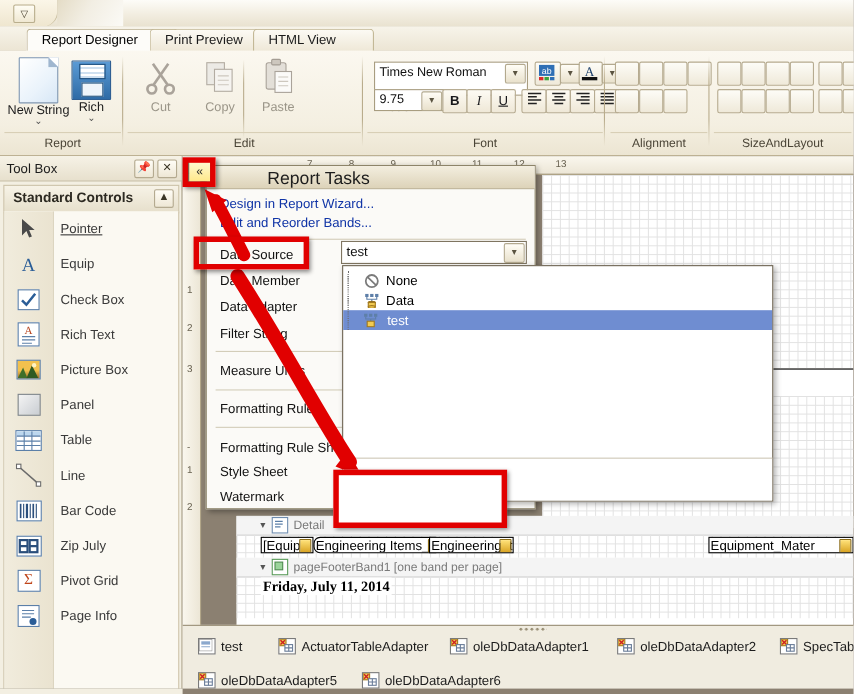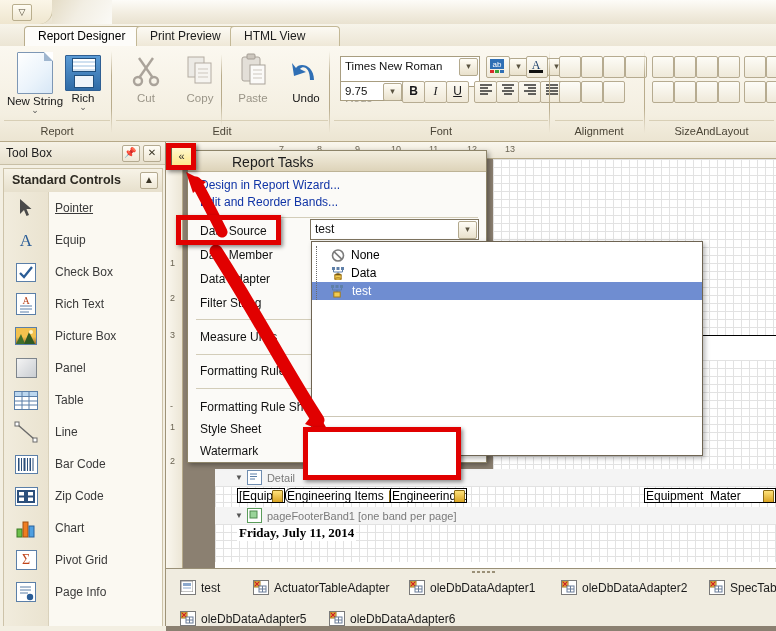--- a/index.html
+++ b/index.html
@@ -129,21 +129,21 @@
     font-size:12px;line-height:14px;color:#000;white-space:nowrap;overflow:hidden;
     font-family:"Liberation Sans",sans-serif;padding-left:1px;box-sizing:border-box;}
   .fldbox .pin{position:absolute;right:1px;top:1px;width:9px;height:11px;
     background:linear-gradient(to bottom,#ffe27a,#d9a423);border:1px solid #8a6a14;border-radius:1px;}
 
   
   #tasks{position:absolute;left:187px;top:150px;width:298px;height:311px;
     background:#fbfaf7;border:1px solid #8d8469;box-shadow:2px 2px 5px rgba(0,0,0,.35);}
   #tasksHdr{position:absolute;left:0;top:0;right:0;height:20px;
     background:linear-gradient(to bottom,#f3eedf,#ddd3b9);border-bottom:1px solid #bdb396;}
-  #tasksHdr .t{position:absolute;left:8px;top:3px;font-size:14px;color:#1d1d1d;padding-left:36px;}
+  #tasksHdr .t{position:absolute;left:19px;top:3px;font-size:16px;color:#1d1d1d;padding-left:36px;}
   .tlink{position:absolute;left:12px;font-size:12px;color:#1034a6;white-space:nowrap;}
   .trow{position:absolute;left:12px;font-size:12px;color:#111;white-space:nowrap;}
   .tsep{position:absolute;left:8px;right:8px;height:1px;background:#d3cdb9;}
 
   #dsCombo{position:absolute;left:310px;top:219px;width:167px;height:19px;
     border:1px solid #7f7561;background:#fff;}
   #dsCombo .v{position:absolute;left:4px;top:2px;font-size:12px;color:#111;}
   #dsDrop{position:absolute;left:311px;top:241px;width:390px;height:213px;
     background:#fff;border:1px solid #6e6452;box-shadow:2px 2px 5px rgba(0,0,0,.3);}
   .dsrow{position:absolute;left:4px;height:18px;display:flex;align-items:center;font-size:12px;}
@@ -243,28 +243,20 @@
           <g stroke="#cdc7be">
               <line x1="17" y1="18" x2="26" y2="18"></line>
               <line x1="17" y1="22" x2="26" y2="22"></line>
               <line x1="17" y1="26" x2="26" y2="26"></line>
             </g>
         </svg>
       </div>
       <span>Paste</span>
     </div>
     <div class="gsep" style="right:108px;top:6px;height:72px;"></div>
-    <div class="smbtn on" style="left:166px;top:4px;">
-      <div class="smico">
-        <svg width="34" height="38" viewBox="0 0 34 38">
-          <path d="M25 28 C25 12 10 10 7 16 L3 11 L5 24 L17 20 L11 17 C14 13 21 15 21 28 Z" fill="#2f6fb5"></path>
-        </svg>
-      </div>
-      <span>Undo</span>
-    </div>
     <div class="smbtn" style="left:219px;top:4px;">
       <div class="smico">
         <svg width="34" height="38" viewBox="0 0 34 38">
           <path d="M9 28 C9 12 24 10 27 16 L31 11 L29 24 L17 20 L23 17 C20 13 13 15 13 28 Z" fill="#b5b0a8"></path>
         </svg>
       </div>
       <span>Redo</span>
     </div>
     <div class="gbar"></div>
     <div class="glabel">Edit</div>
@@ -507,33 +499,23 @@
       <div class="ic">
         <div class="ibox" style="width:23px;height:19px;">
           <svg width="21" height="17" viewBox="0 0 21 17">
             <rect x="2" y="3" width="7" height="11" fill="none" stroke="#2b4f7c" stroke-width="2"></rect>
             <rect x="11" y="3" width="7" height="11" fill="none" stroke="#2b4f7c" stroke-width="2"></rect>
             <line x1="2" y1="8.5" x2="9" y2="8.5" stroke="#2b4f7c" stroke-width="2"></line>
             <line x1="11" y1="8.5" x2="18" y2="8.5" stroke="#2b4f7c" stroke-width="2"></line>
           </svg>
         </div>
       </div>
-      <div class="nm">Zip Code</div>
-    </div>
-
-    <div class="tbitem">
-      <div class="ic">
-        <svg width="24" height="22" viewBox="0 0 24 22">
-          <rect x="3" y="12" width="5" height="8" fill="#6cc04a" stroke="#3b7a25"></rect>
-          <rect x="9" y="5" width="5" height="15" fill="#ef7d22" stroke="#a1500f"></rect>
-          <rect x="15" y="9" width="5" height="11" fill="#4f9fe0" stroke="#28619b"></rect>
-        </svg>
-      </div>
-      <div class="nm">Chart</div>
-    </div>
+      <div class="nm">Zip July</div>
+    </div>
+
 
     <div class="tbitem">
       <div class="ic">
         <div class="ibox" style="width:21px;height:20px;display:flex;align-items:center;justify-content:center;">
           <span style="font-size:14px;color:#c0451a;font-family:'Liberation Serif',serif;">Σ</span>
         </div>
       </div>
       <div class="nm">Pivot Grid</div>
     </div>
 

